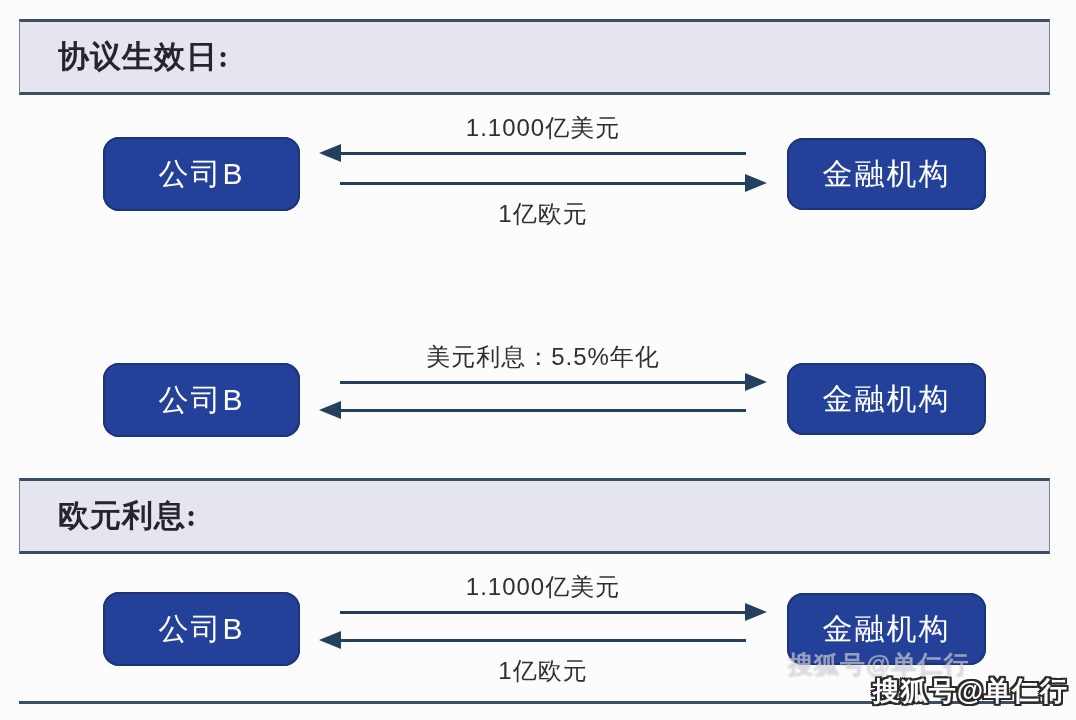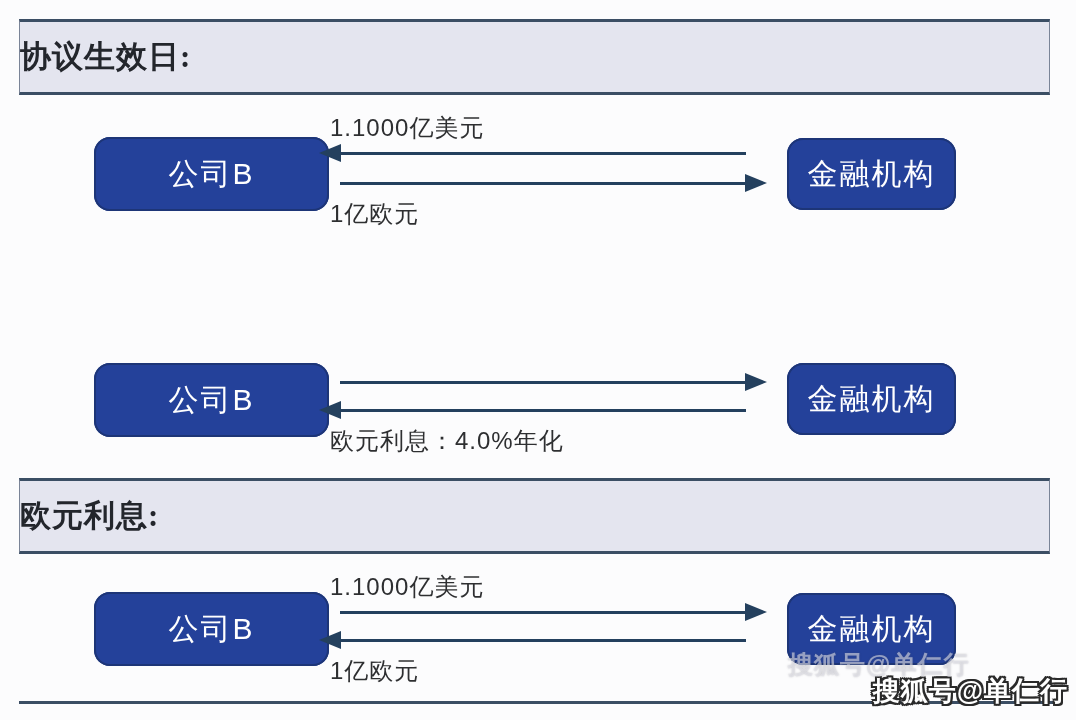--- a/index.html
+++ b/index.html
@@ -19,20 +19,21 @@
     width: 1031px;
     height: 76px;
     box-sizing: border-box;
     background: #e4e5ef;
     border-top: 3px solid #3b4e64;
     border-bottom: 3px solid #3b4e64;
     border-left: 1px solid #7a8497;
     border-right: 1px solid #7a8497;
     display: flex;
     align-items: center;
+    padding-left: 38px;
   }
   .band span {
     font-family: "Liberation Serif", serif;
     font-weight: bold;
     font-size: 31px;
     color: #23262c;
     letter-spacing: 1px;
   }
 
   
@@ -41,22 +42,22 @@
     background: #24419a;
     border-radius: 16px;
     box-shadow: inset 0 0 0 2px #1d3577;
     color: #ffffff;
     display: flex;
     align-items: center;
     justify-content: center;
     font-size: 30px;
     letter-spacing: 2px;
   }
-  .entity.left-node  { left: 94px; width: 235px; height: 74px; }
-  .entity.right-node { left: 787px; width: 169px; height: 72px; }
+  .entity.left-node  { left: 103px; width: 197px; height: 74px; }
+  .entity.right-node { left: 787px; width: 199px; height: 72px; }
 
   
   .arrow {
     position: absolute;
     left: 340px;
     width: 406px;
     height: 3px;
     background: #24405e;
   }
   .arrow.dir-right::after {
@@ -78,20 +79,21 @@
     border-right: 22px solid #24405e;
     border-top: 9.5px solid transparent;
     border-bottom: 9.5px solid transparent;
   }
 
   
   .flow-label {
     position: absolute;
     left: 330px;
     width: 426px;
+    text-align: center;
     font-size: 24px;
     color: #2e2f31;
     letter-spacing: 1px;
     white-space: nowrap;
   }
 
   
   .bottom-line {
     position: absolute;
     left: 19px;
@@ -151,23 +153,23 @@
   <div class="flow-label" style="top:198px">1亿欧元</div>
 
 
   <div class="entity left-node" style="top:363px">
     <span>公司B</span>
   </div>
   <div class="entity right-node" style="top:363px">
     <span>金融机构</span>
   </div>
 
+  <div class="flow-label" style="top:341px">美元利息：5.5%年化</div>
   <div class="arrow dir-right" style="top:381px"></div>
   <div class="arrow dir-left" style="top:409px"></div>
-  <div class="flow-label" style="top:425px">欧元利息：4.0%年化</div>
 
   <div class="band" style="top:478px">
     <span>欧元利息:</span>
   </div>
 
   <div class="entity left-node" style="top:592px">
     <span>公司B</span>
   </div>
   <div class="entity right-node" style="top:593px">
     <span>金融机构</span>

